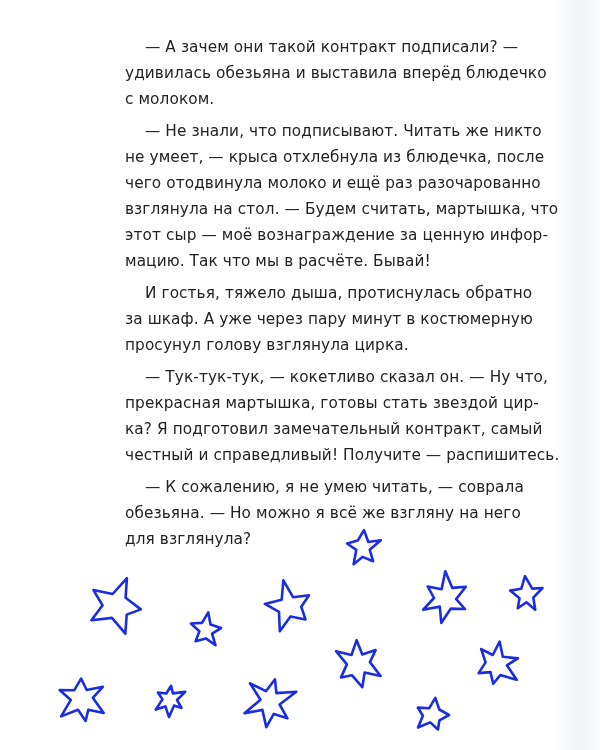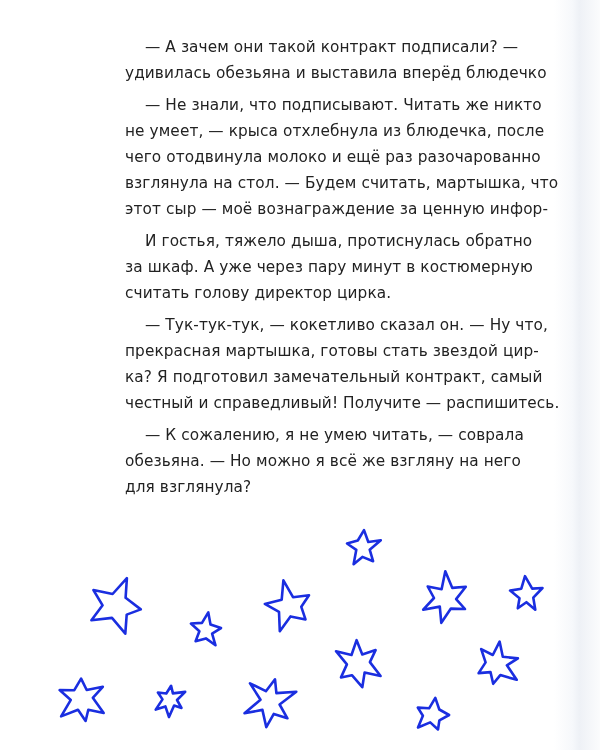--- a/index.html
+++ b/index.html
@@ -27,32 +27,34 @@
 </style>
 </head>
 <body>
 
 <div class="page-edge"></div>
 
 <div class="text-block">
 
   <div class="row indent"><span class="t">— А зачем они такой контракт подписали? —</span></div>
   <div class="row"><span class="t">удивилась обезьяна и выставила вперёд блюдечко</span></div>
+  <div class="row last"><span class="t">с молоком.</span></div>
   <div class="gap"></div>
 
   <div class="row indent"><span class="t">— Не знали, что подписывают. Читать же никто</span></div>
   <div class="row"><span class="t">не умеет, — крыса отхлебнула из блюдечка, после</span></div>
   <div class="row"><span class="t">чего отодвинула молоко и ещё раз разочарованно</span></div>
   <div class="row"><span class="t">взглянула на стол. — Будем считать, мартышка, что</span></div>
   <div class="row"><span class="t">этот сыр — моё вознаграждение за ценную инфор-</span></div>
+  <div class="row last"><span class="t">мацию. Так что мы в расчёте. Бывай!</span></div>
   <div class="gap"></div>
 
   <div class="row indent"><span class="t">И гостья, тяжело дыша, протиснулась обратно</span></div>
   <div class="row"><span class="t">за шкаф. А уже через пару минут в костюмерную</span></div>
-  <div class="row last"><span class="t">считать голову директор цирка.</span></div>
+  <div class="row last"><span class="t">просунул голову взглянула цирка.</span></div>
   <div class="gap"></div>
 
   <div class="row indent"><span class="t">— Тук-тук-тук, — кокетливо сказал он. — Ну что,</span></div>
   <div class="row"><span class="t">прекрасная мартышка, готовы стать звездой цир-</span></div>
   <div class="row"><span class="t">ка? Я подготовил замечательный контракт, самый</span></div>
   <div class="row"><span class="t">честный и справедливый! Получите — распишитесь.</span></div>
   <div class="gap"></div>
 
   <div class="row indent"><span class="t">— К сожалению, я не умею читать, — соврала</span></div>
   <div class="row"><span class="t">обезьяна. — Но можно я всё же взгляну на него</span></div>

